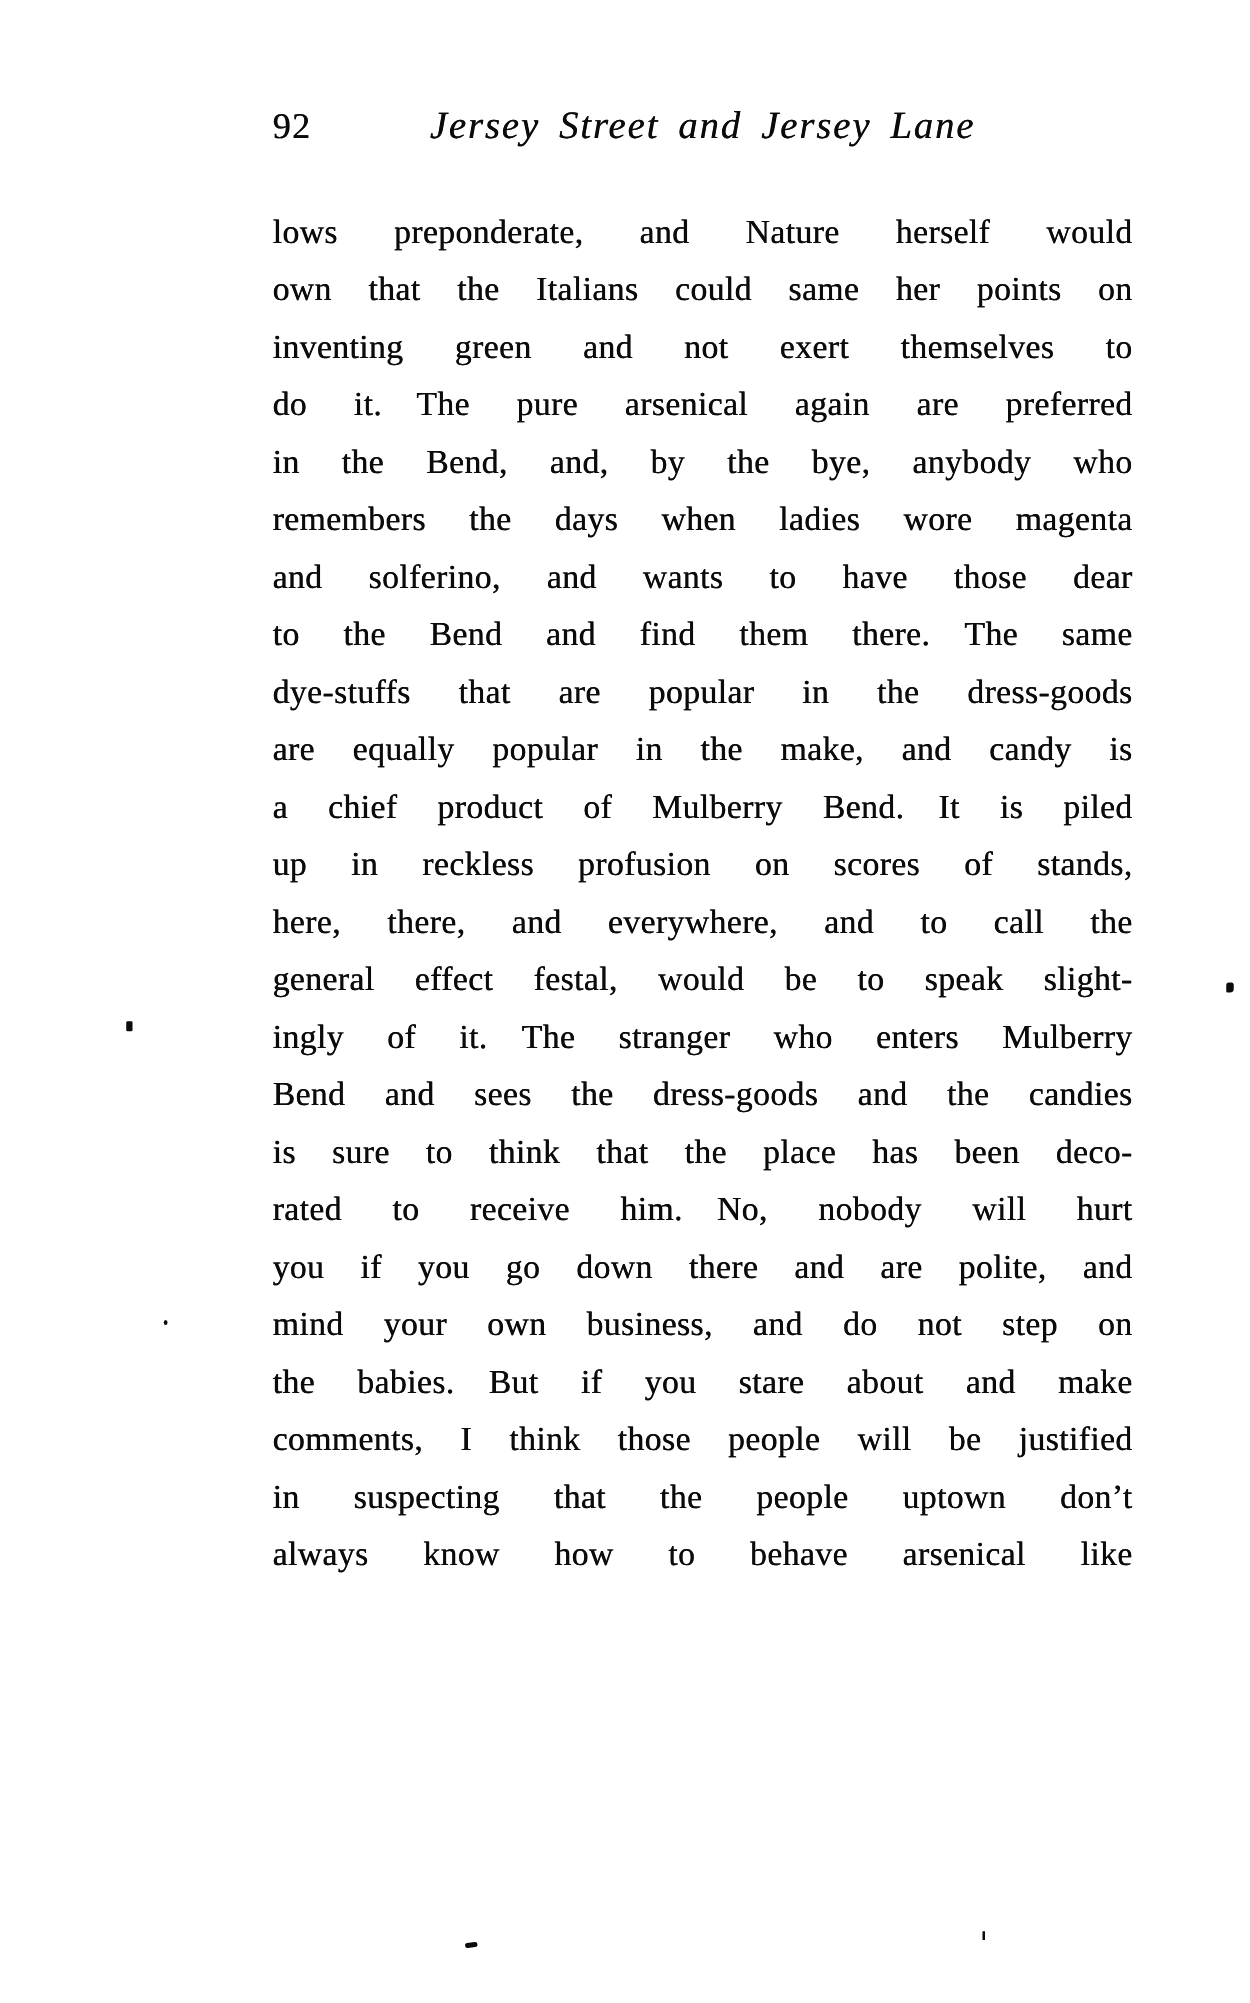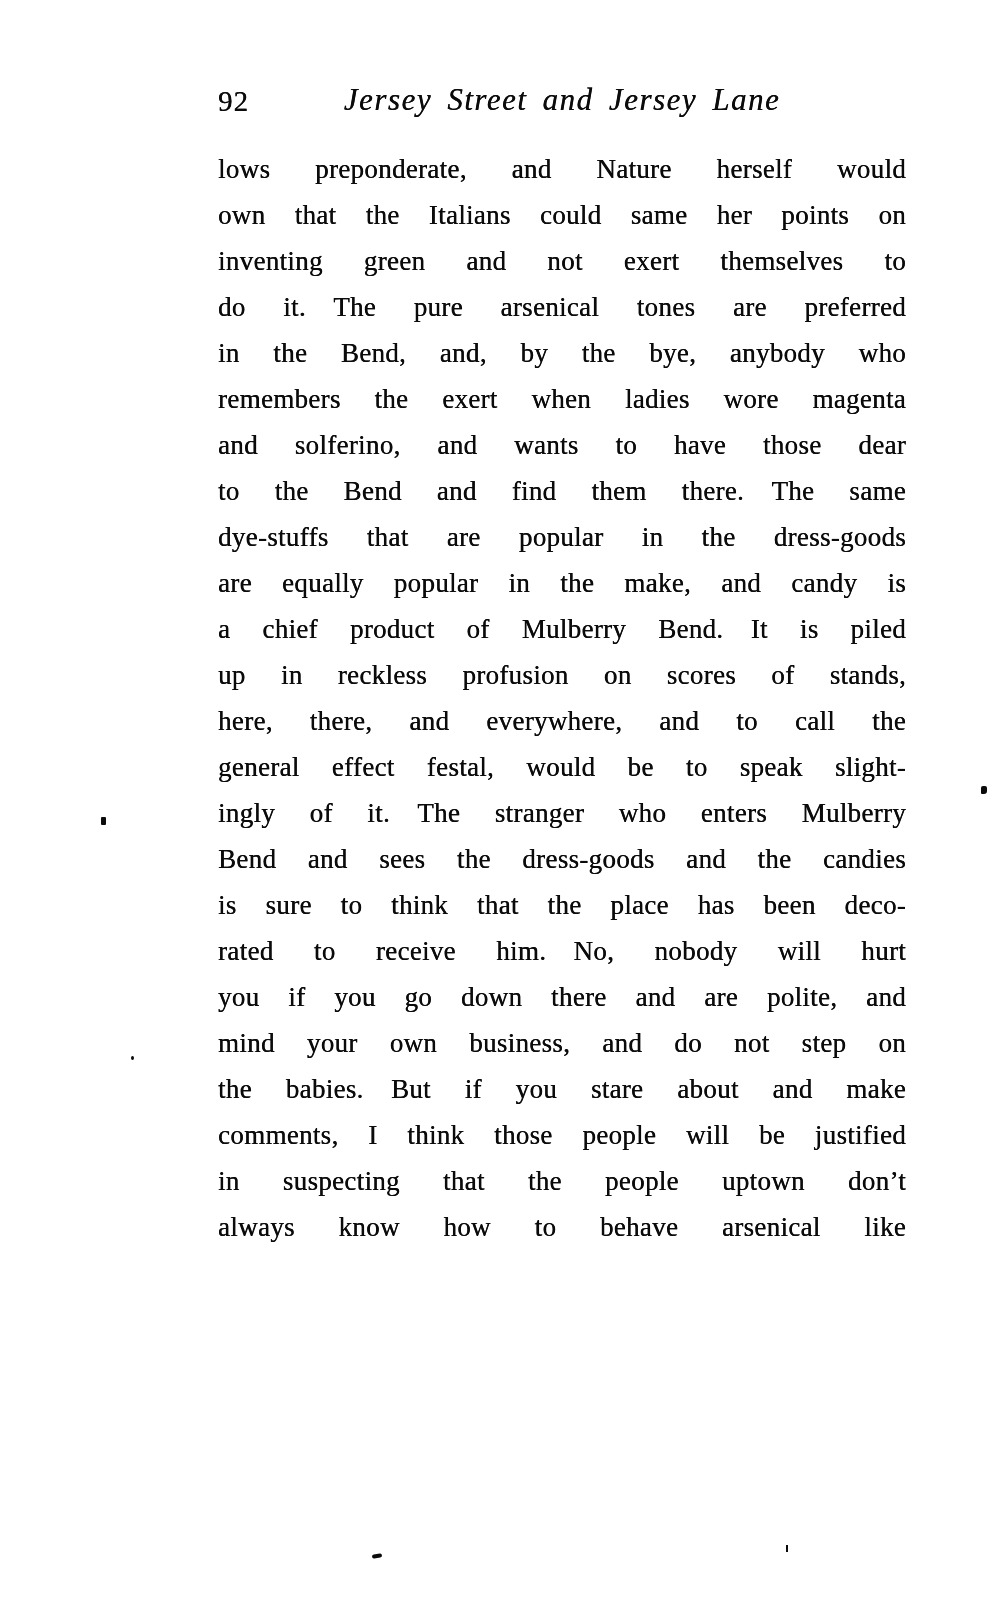--- a/index.html
+++ b/index.html
@@ -37,21 +37,21 @@
     text-align: center;
     font-style: italic;
     font-size: 31px;
     letter-spacing: 1.5px;
     word-spacing: 6px;
     text-shadow: 0.3px 0 0 currentColor;
   }
   
   .body-text {
     position: absolute;
-    top: 146px;
+    top: 162px;
     left: 218px;
     width: 688px;
   }
   .text-line {
     height: 46px;
     line-height: 46px;
     font-size: 27px;
     letter-spacing: 0.3px;
     white-space: nowrap;
     text-align: justify;
@@ -77,23 +77,23 @@
 
   <div class="page-header">
     <span class="page-number">92</span>
     <div class="running-title">Jersey Street and Jersey Lane</div>
   </div>
 
   <div class="body-text">
     <div class="text-line">lows preponderate, and Nature herself would</div>
     <div class="text-line">own that the Italians could same her points on</div>
     <div class="text-line">inventing green and not exert themselves to</div>
-    <div class="text-line">do it. The pure arsenical tones are preferred</div>
+    <div class="text-line">do it. The pure arsenical again are preferred</div>
     <div class="text-line">in the Bend, and, by the bye, anybody who</div>
-    <div class="text-line">remembers the exert when ladies wore magenta</div>
+    <div class="text-line">remembers the days when ladies wore magenta</div>
     <div class="text-line">and solferino, and wants to have those dear</div>
     <div class="text-line">to the Bend and find them there. The same</div>
     <div class="text-line">dye-stuffs that are popular in the dress-goods</div>
     <div class="text-line">are equally popular in the make, and candy is</div>
     <div class="text-line">a chief product of Mulberry Bend. It is piled</div>
     <div class="text-line">up in reckless profusion on scores of stands,</div>
     <div class="text-line">here, there, and everywhere, and to call the</div>
     <div class="text-line">general effect festal, would be to speak slight-</div>
     <div class="text-line">ingly of it. The stranger who enters Mulberry</div>
     <div class="text-line">Bend and sees the dress-goods and the candies</div>

